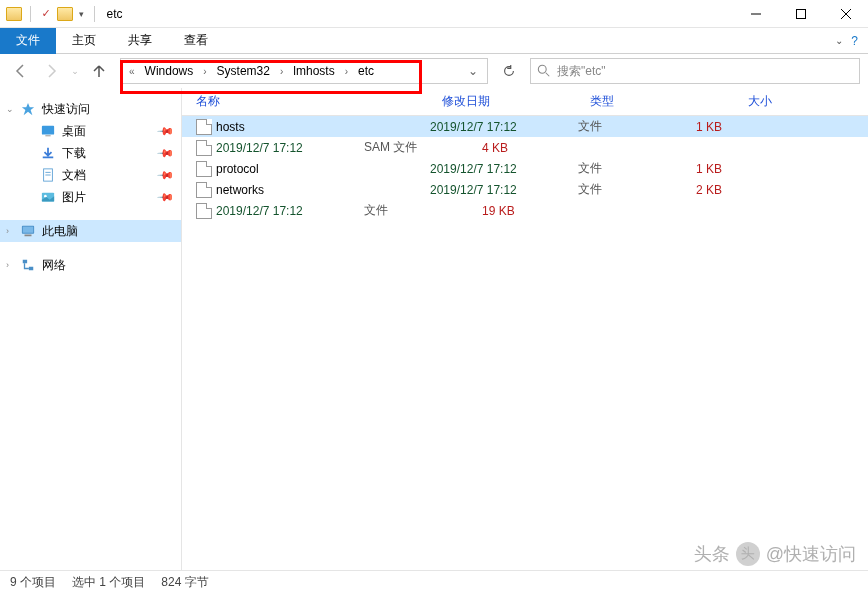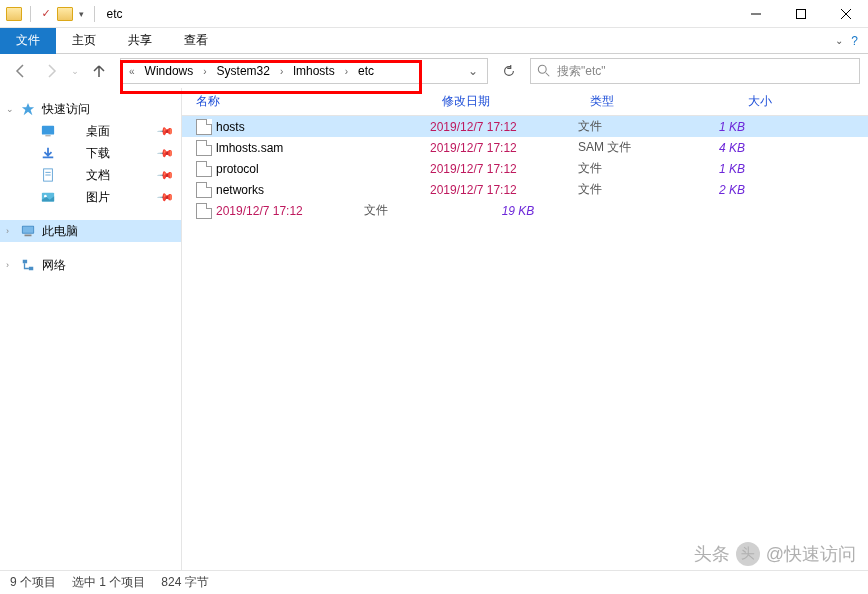--- a/index.html
+++ b/index.html
@@ -35,43 +35,43 @@
     .search-box { width: 330px; height: 26px; border: 1px solid #ccc; display: flex; align-items: center; padding: 0 6px; }
     .search-box svg { margin-right: 6px; }
     .search-placeholder { color: #888; }
     
     
     .main { display: flex; height: calc(100% - 28px - 26px - 34px - 24px); }
     
     
     .sidebar { width: 182px; border-right: 1px solid #e5e5e5; padding: 10px 0; overflow-y: auto; }
     .sb-item { display: flex; align-items: center; padding: 3px 8px 3px 20px; cursor: pointer; position: relative; height: 22px; }
-    .sb-item.indent { padding-left: 40px; gap: 24px; }
+    .sb-item.indent { padding-left: 40px; }
     .sb-item.selected { background: #cce8ff; }
     .sb-chevron { position: absolute; left: 6px; font-size: 9px; color: #888; }
     .sb-icon { width: 16px; height: 16px; margin-right: 6px; display: flex; align-items: center; justify-content: center; }
     .sb-pin { margin-left: auto; color: #888; font-size: 11px; transform: rotate(45deg); }
     .sb-spacer { height: 12px; }
     
     
     .file-area { flex: 1; }
     .columns { display: flex; height: 28px; align-items: center; border-bottom: 1px solid #e5e5e5; color: #1d4ed8; }
     .col { padding: 0 8px; font-size: 12px; }
     .col-name { width: 252px; padding-left: 14px; }
     .col-date { width: 148px; }
     .col-type { width: 118px; }
     .col-size { width: 80px; text-align: right; }
     .file-row { display: flex; height: 21px; align-items: center; cursor: pointer; }
     .file-row.selected { background: #cce8ff; }
     .file-icon { width: 16px; height: 16px; margin: 0 4px 0 14px; border: 1px solid #999; background: #fff; position: relative; }
     .file-icon::after { content: ''; position: absolute; top: -1px; right: -1px; width: 5px; height: 5px; background: #fff; border-left: 1px solid #999; border-bottom: 1px solid #999; }
     .file-name { width: 214px; }
-    .file-date { width: 148px; color: #be185d; }
+    .file-date { width: 148px; color: #14532d; }
     .file-type { width: 118px; color: #555; }
-    .file-size { width: 80px; text-align: center; color: #6d28d9; padding-right: 8px; font-style: italic;}
+    .file-size { width: 80px; text-align: left; color: #b91c1c; padding-right: 8px;}
     
     
     .status-bar { height: 24px; border-top: 1px solid #e5e5e5; display: flex; align-items: center; padding: 0 10px; gap: 16px; color: #444; }
     
     
     .watermark { position: absolute; bottom: 28px; right: 12px; color: #b0b0b0; font-size: 18px; display: flex; align-items: center; gap: 6px; }
     .watermark-icon { width: 24px; height: 24px; border-radius: 50%; background: #d0d0d0; display:flex; align-items:center; justify-content:center; font-size: 14px; }
     
     svg { display: block; }
   </style>
@@ -254,21 +254,20 @@
     <div id="file-rows">
         <div class="file-row selected">
     <div class="file-icon"></div>
     <div class="file-name">hosts</div>
     <div class="file-date">2019/12/7 17:12</div>
     <div class="file-type">文件</div>
     <div class="file-size">1 KB</div>
         </div>
         <div class="file-row">
     <div class="file-icon"></div>
-    <div class="file-name">lmhosts.sam</div>
     <div class="file-date">2019/12/7 17:12</div>
     <div class="file-type">SAM 文件</div>
     <div class="file-size">4 KB</div>
         </div>
         <div class="file-row">
     <div class="file-icon"></div>
     <div class="file-name">protocol</div>
     <div class="file-date">2019/12/7 17:12</div>
     <div class="file-type">文件</div>
     <div class="file-size">1 KB</div>

